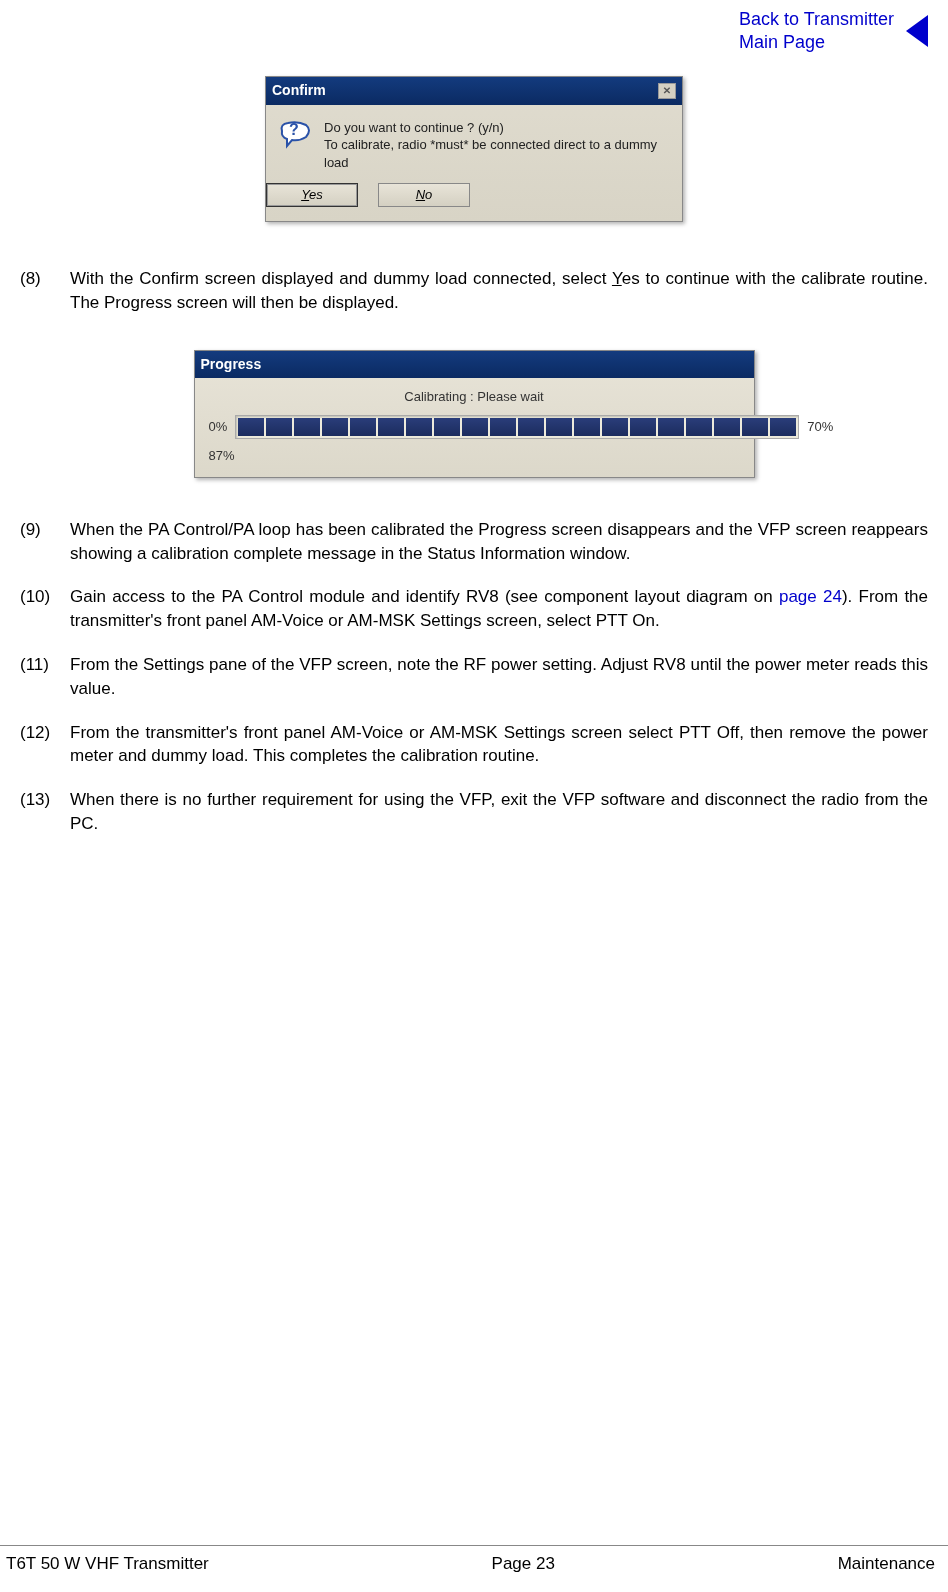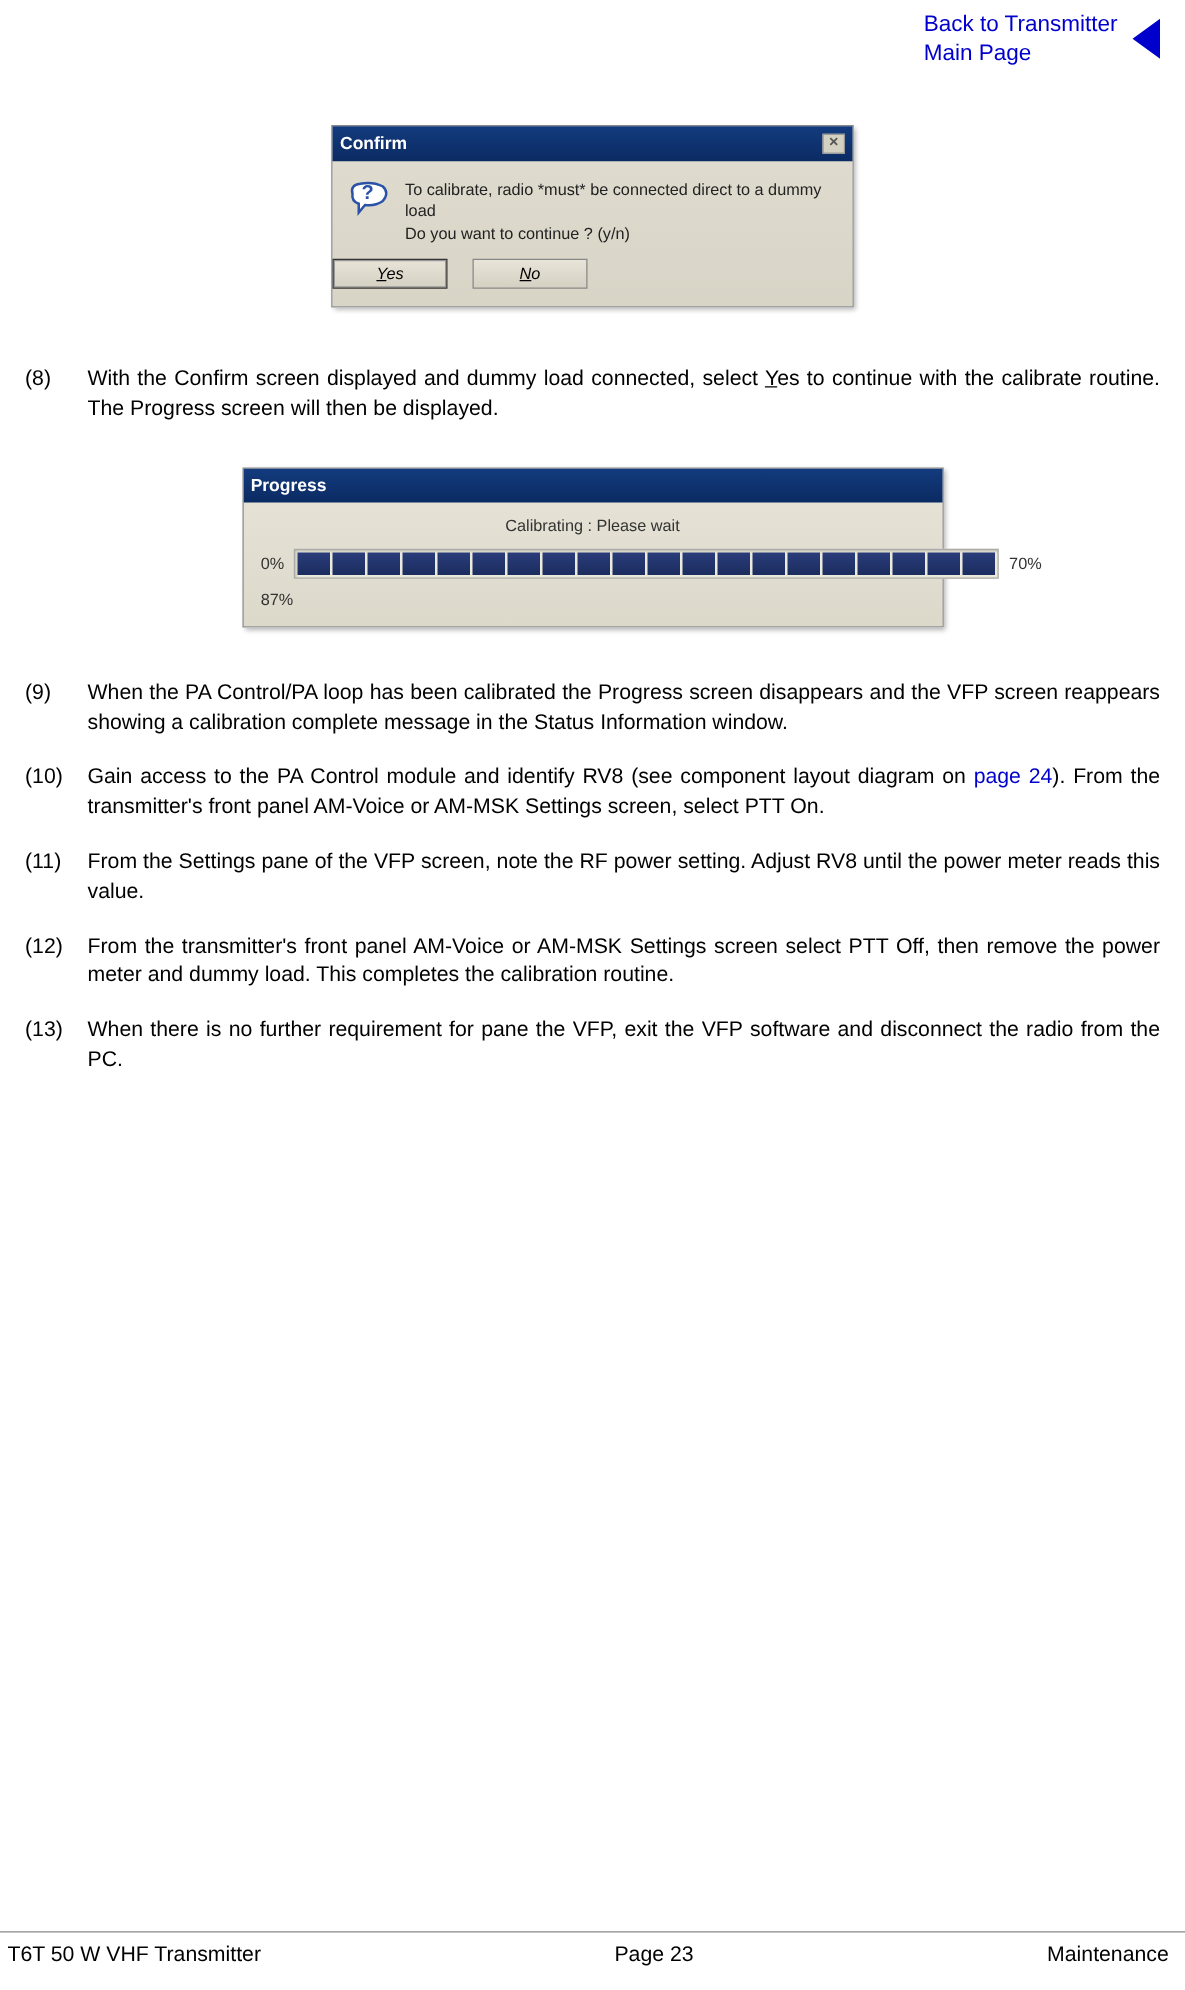--- a/index.html
+++ b/index.html
@@ -28,21 +28,21 @@
       cursor: pointer;
     }
     .nav-arrow {
       width: 0;
       height: 0;
       border-top: 16px solid transparent;
       border-bottom: 16px solid transparent;
       border-right: 22px solid #0000cc;
     }
     .content {
-      padding-top: 100px;
+      padding-top: 76px;
     }
     .dialog-wrapper {
       display: flex;
       justify-content: center;
       margin-bottom: 45px;
     }
     .dialog {
       width: 418px;
       background: linear-gradient(#e0dccf, #d8d4c6);
       border: 1px solid #888;
@@ -208,22 +208,22 @@
         <span class="dialog-close">✕</span>
       </div>
       <div class="dialog-body">
         <div class="dialog-icon">
           <svg width="34" height="34" viewBox="0 0 34 34">
             <path d="M 4 12 Q 2 5 10 4 Q 20 2 28 6 Q 34 11 28 18 Q 22 22 14 21 L 9 27 L 9 20 Q 3 18 4 12 Z" fill="#fff" stroke="#2a52a8" stroke-width="2"></path>
             <text x="16" y="16" font-size="16" font-weight="bold" fill="#2a52a8" text-anchor="middle">?</text>
           </svg>
         </div>
         <div class="dialog-text">
+          <div>Do you want to continue ? (y/n)</div>
           <div>To calibrate, radio *must* be connected direct to a dummy load</div>
-          <div>Do you want to continue ? (y/n)</div>
         </div>
       </div>
       <div class="dialog-buttons">
         <div class="win-button default">
           <span><span class="underline">Y</span>es</span>
         </div>
         <div class="win-button">
           <span><span class="underline">N</span>o</span>
         </div>
       </div>
@@ -292,21 +292,21 @@
     <div class="list-text">From the Settings pane of the VFP screen, note the RF power setting. Adjust RV8 until the power meter reads this value.</div>
   </div>
 
   <div class="list-item">
     <div class="list-num">(12)</div>
     <div class="list-text">From the transmitter's front panel AM-Voice or AM-MSK Settings screen select PTT Off, then remove the power meter and dummy load. This completes the calibration routine.</div>
   </div>
 
   <div class="list-item">
     <div class="list-num">(13)</div>
-    <div class="list-text">When there is no further requirement for pane the VFP, exit the VFP software and disconnect the radio from the PC.</div>
+    <div class="list-text">When there is no further requirement for using the VFP, exit the VFP software and disconnect the radio from the PC.</div>
   </div>
 
 </div>
 
 <div class="footer">
   <span>T6T 50 W VHF Transmitter</span>
   <span>Page 23</span>
   <span>Maintenance</span>
 </div>
 

